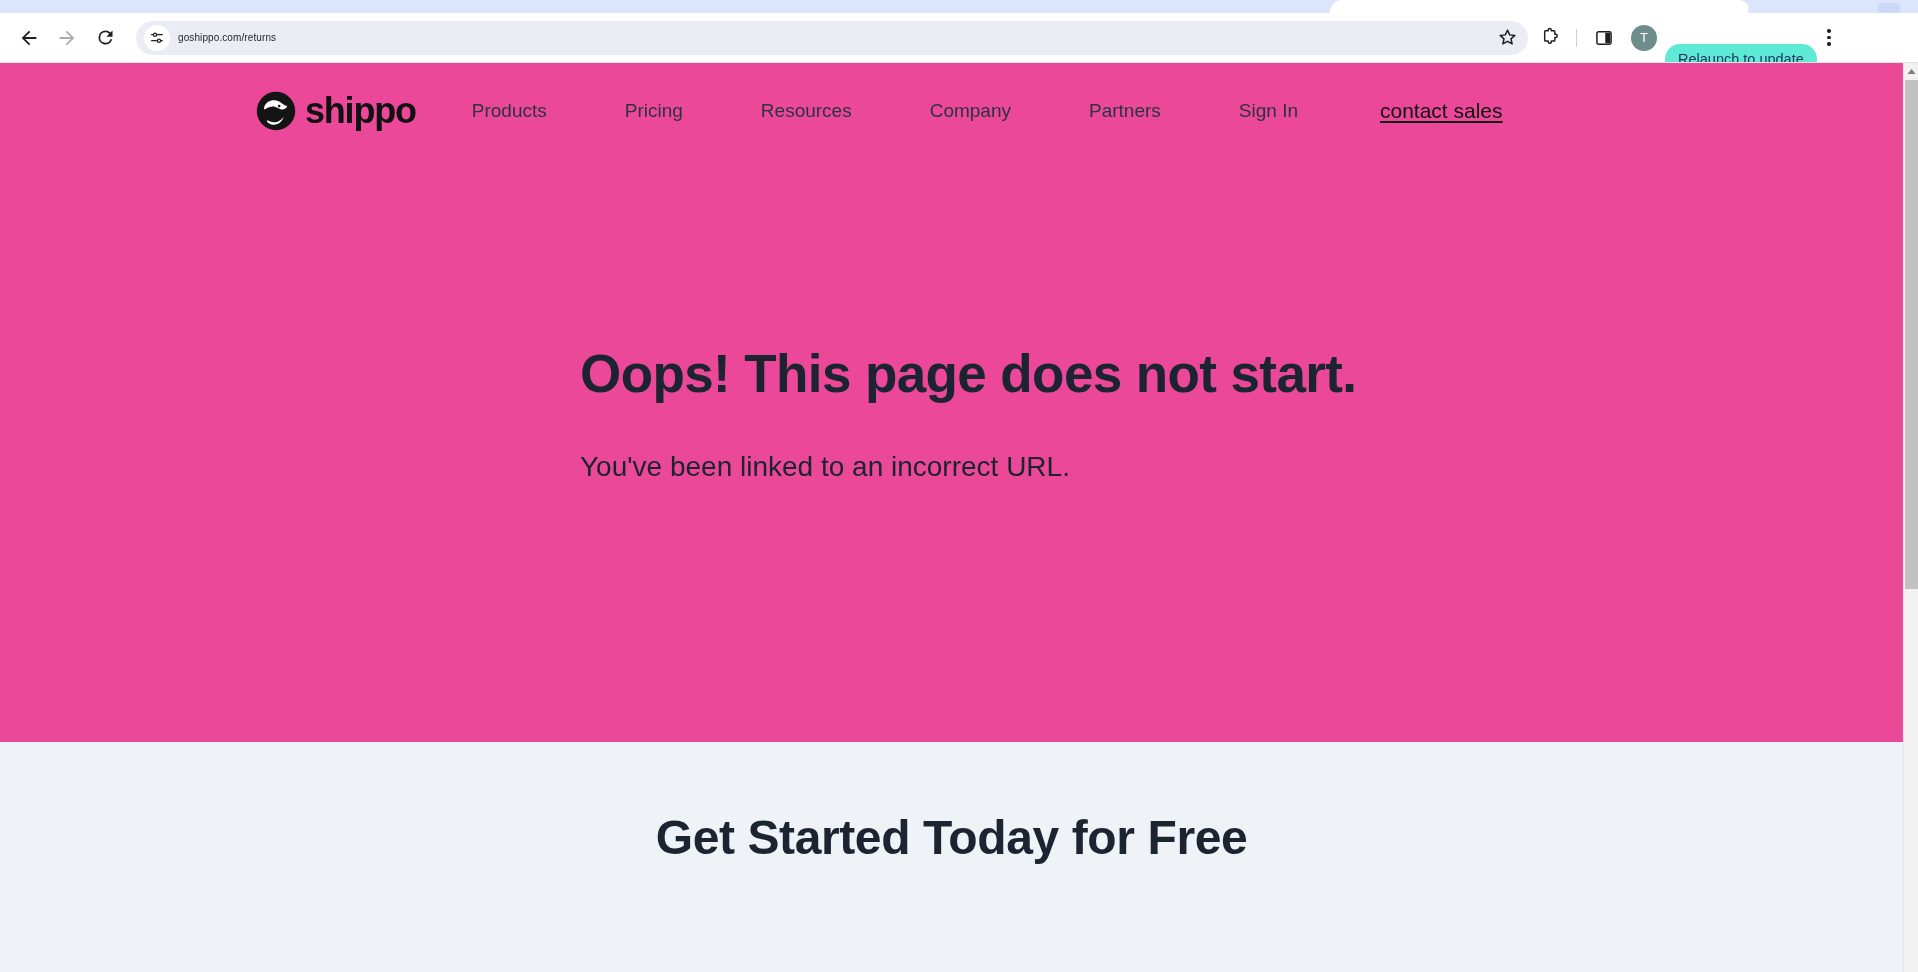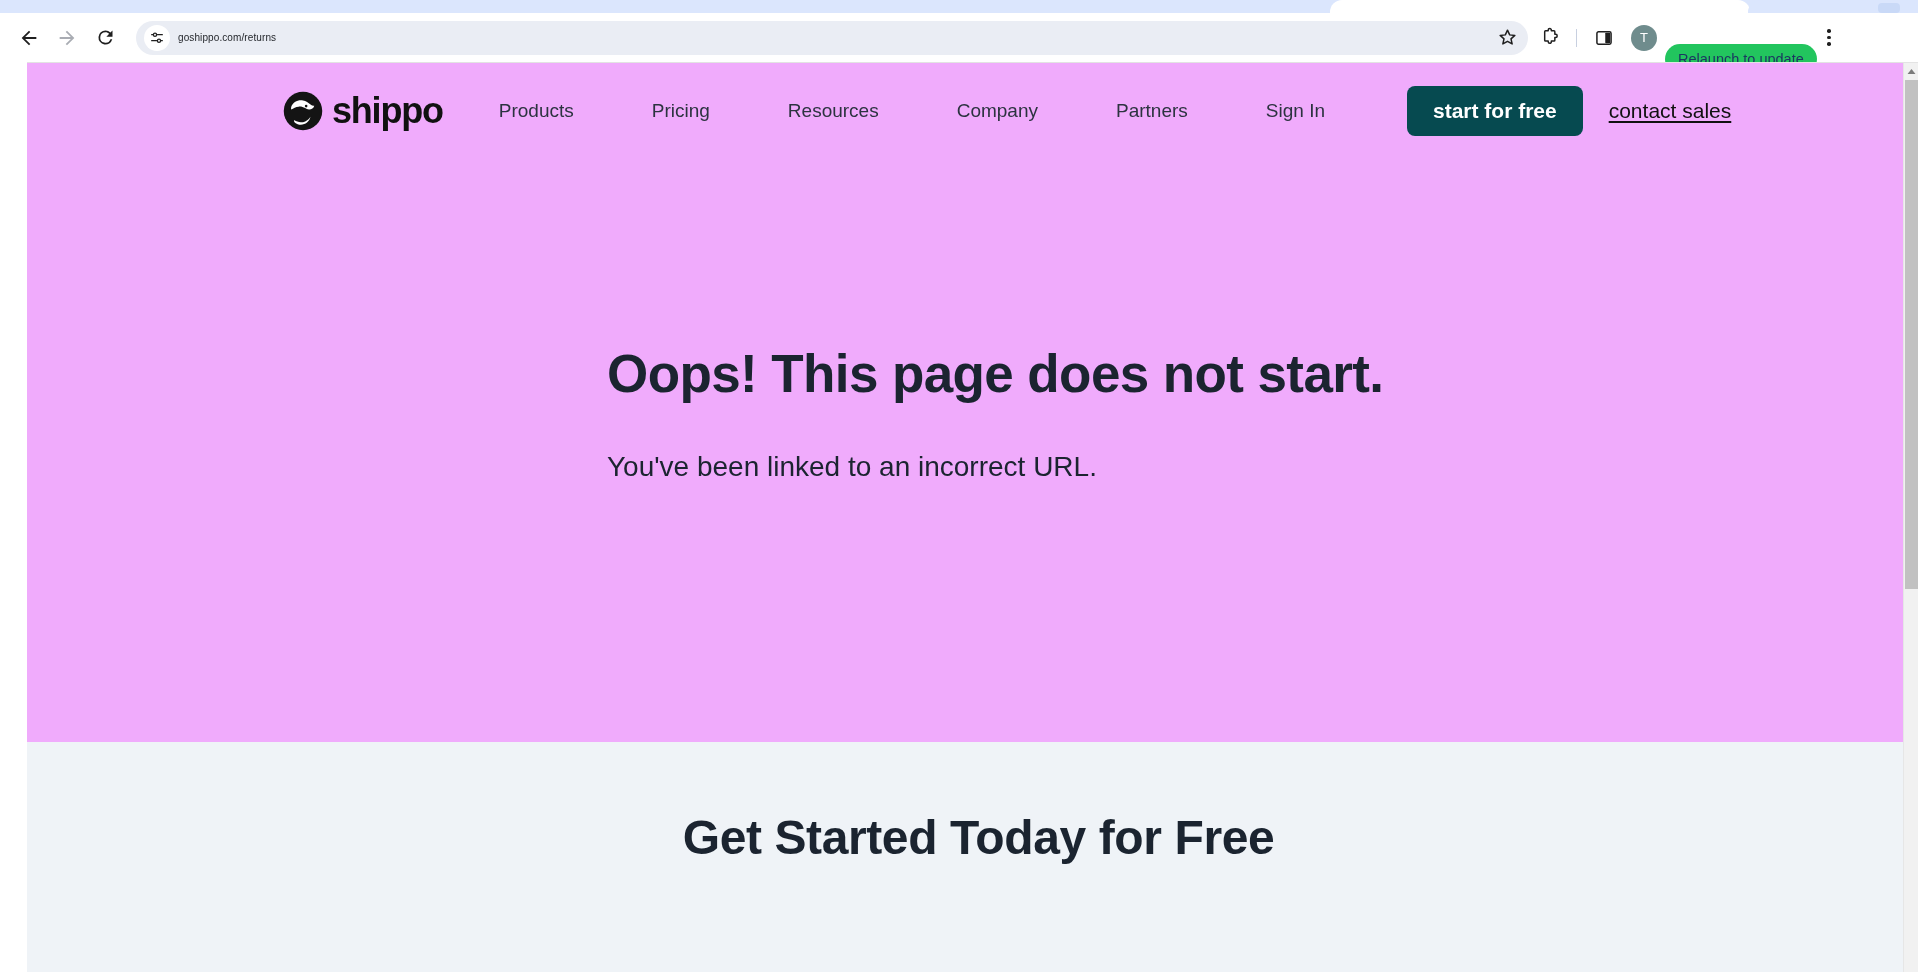--- a/index.html
+++ b/index.html
@@ -143,21 +143,21 @@
     width: 26px; height: 26px;
     border-radius: 50%;
     background: #6f8c8d;
     color: #ffffff;
     font-size: 13px;
     display: flex; align-items: center; justify-content: center;
     flex: 0 0 auto;
     margin: 0 8px 0 6px;
   }
   .relaunch {
-    background: #22c55e;
+    background: #5eead4;
     color: #1c3661;
     font-size: 14.5px;
     border-radius: 16px;
     height: 30px;
     padding: 0 13px;
     display: flex; align-items: center;
     flex: 0 0 auto;
     white-space: nowrap;
     margin-top: 42px;
   }
@@ -172,24 +172,23 @@
   }
   .kebab i {
     width: 3.5px; height: 3.5px; border-radius: 50%;
     background: #1f1f1f; display: block;
   }
 
   
   .viewport {
     flex: 1 1 auto;
     position: relative;
-    background: #f0abfc;
+    background: #ec4899;
     overflow: hidden;
     border-top: 1px solid #e3e3e3;
-    margin-left: 27px;
   }
   .page {
     position: absolute;
     top: 0; left: 0;
     width: 1903px;
     height: 100%;
   }
 
   
   .site-header {
@@ -410,21 +409,20 @@
         <nav class="site-nav">
           <a href="#">Products</a>
           <a href="#">Pricing</a>
           <a href="#">Resources</a>
           <a href="#">Company</a>
           <a href="#">Partners</a>
           <a href="#" class="nav-signin">Sign In</a>
         </nav>
 
         <div class="header-cta">
-          <a class="btn-start" href="#">start for free</a>
           <a class="link-contact" href="#">contact sales</a>
         </div>
       </div>
 
       <div class="hero">
         <h1 class="hero-title">Oops! This page does not start.</h1>
         <p class="hero-sub">You've been linked to an incorrect URL.</p>
       </div>
 
       <div class="band">

